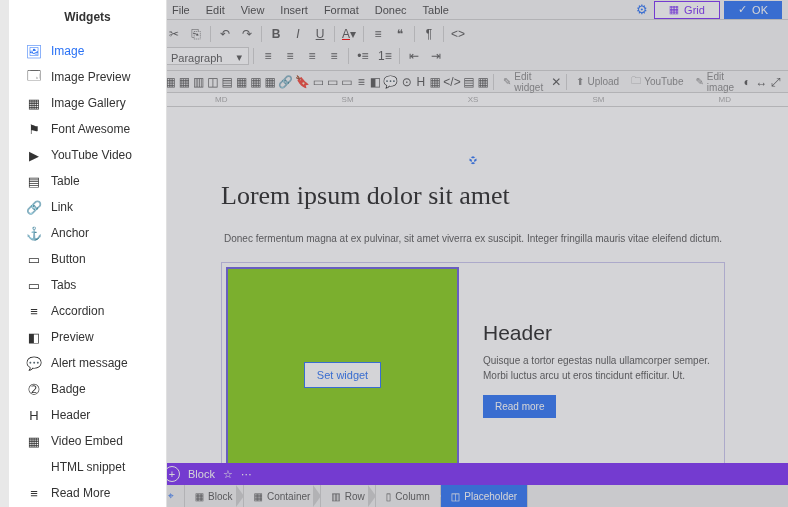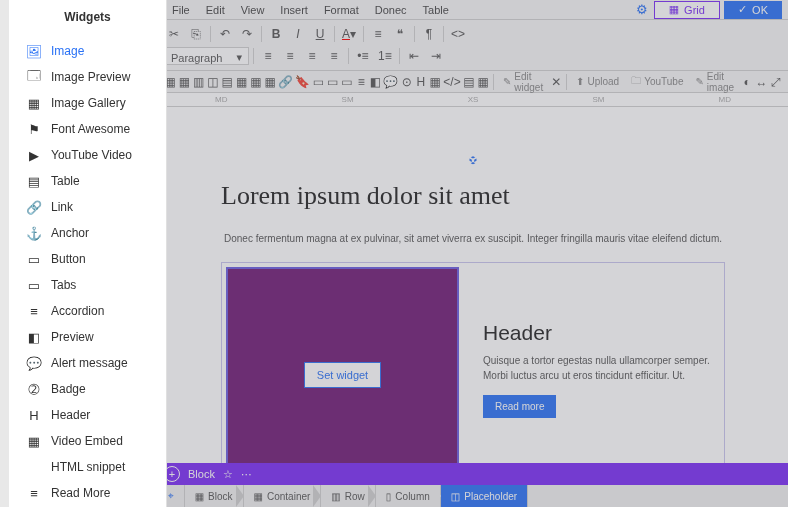--- a/index.html
+++ b/index.html
@@ -26,21 +26,21 @@
 .third-bar{display:flex;align-items:center;background:#f5f5f5;border-bottom:1px solid #d0d0d0;height:22px;padding:0 6px;gap:2px}
 .txtbtn{font-size:10px;color:#888;padding:0 5px;display:flex;align-items:center;gap:3px}
 .ruler{height:14px;background:#fff;border-bottom:1px solid #d0d0d0;display:flex;font-size:8px;color:#aaa;justify-content:space-around;align-items:center}
 .canvas{flex:1;background:#fff;overflow:hidden;position:relative;padding:18px 30px}
 .page{background:#fff;margin:0 auto;width:540px;padding:22px 18px}
 .cube{text-align:center;color:#2971f5;font-size:24px;margin-bottom:6px}
 .headline{text-align:left;font-size:26px;font-family:Georgia,serif;color:#222;margin-bottom:22px}
 .subtext{text-align:center;font-size:10px;color:#555;margin-bottom:18px}
 .row{display:flex;gap:12px;border:1px solid #c8c4ed}
 .col{flex:1;padding:8px}
-.placeholder{border:2px solid #6a5ce0;height:216px;display:flex;align-items:center;justify-content:center;background:#701a75}
+.placeholder{border:2px solid #6a5ce0;height:216px;display:flex;align-items:center;justify-content:center;background:#84cc16}
 .setwidget{border:1px solid #2971f5;color:#2971f5;font-size:11px;padding:6px 12px;background:#fff}
 .header2{font-size:21px;color:#222;margin-bottom:8px;margin-top:50px}
 .body2{font-size:10px;color:#555;line-height:1.5;margin-bottom:12px}
 .readmore{background:#2971f5;color:#fff;font-size:10px;padding:6px 12px;display:inline-block}
 .bottombar{position:absolute;bottom:22px;left:0;right:0;height:22px;background:#7b2cf5;display:flex;align-items:center;padding:0 6px;gap:8px;color:#fff;font-size:11px}
 .bottombar .circ{width:16px;height:16px;border:1px solid #fff;border-radius:50%;display:flex;align-items:center;justify-content:center;font-size:11px}
 .breadbar{position:absolute;bottom:0;left:0;right:0;height:22px;background:#f0f0f0;display:flex;align-items:center;font-size:10px;color:#555}
 .crumb{display:flex;align-items:center;gap:4px;padding:0 10px;height:22px;border-right:1px solid #d0d0d0;position:relative}
 .crumb.active{background:#2971f5;color:#fff}
 .crumb:not(:first-child)::before{content:"";position:absolute;left:-8px;top:0;width:0;height:0;border-top:11px solid transparent;border-bottom:11px solid transparent;border-left:8px solid #d0d0d0}

